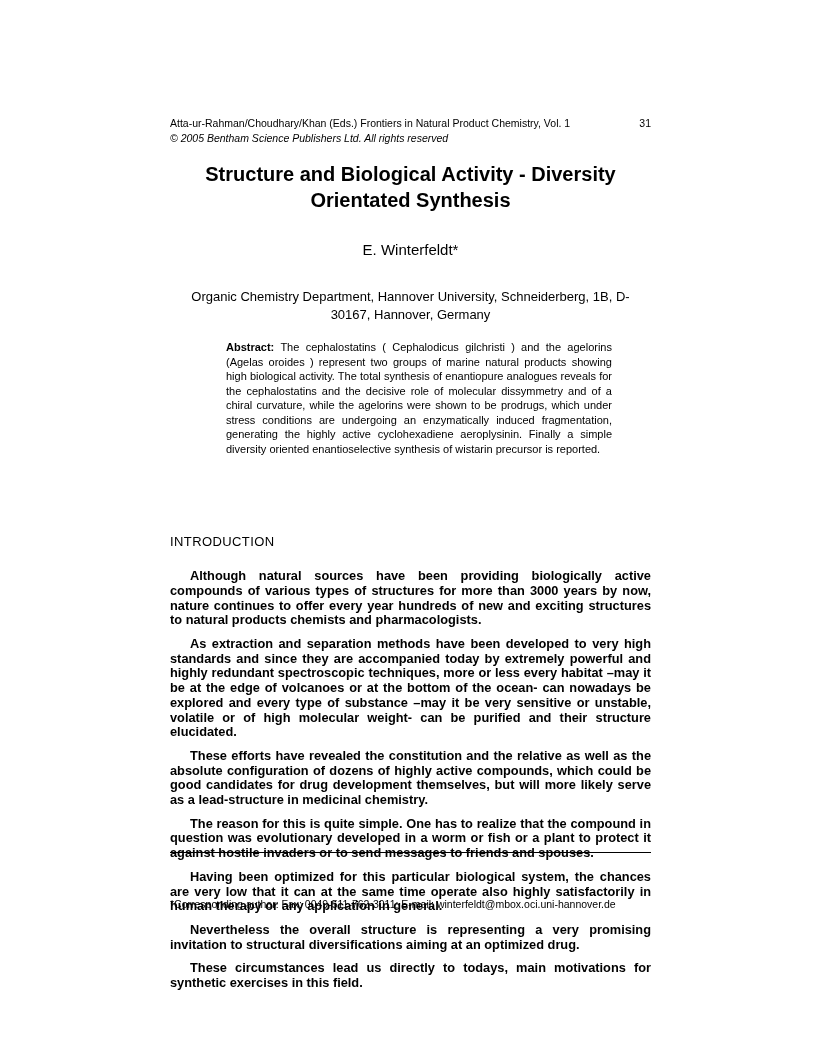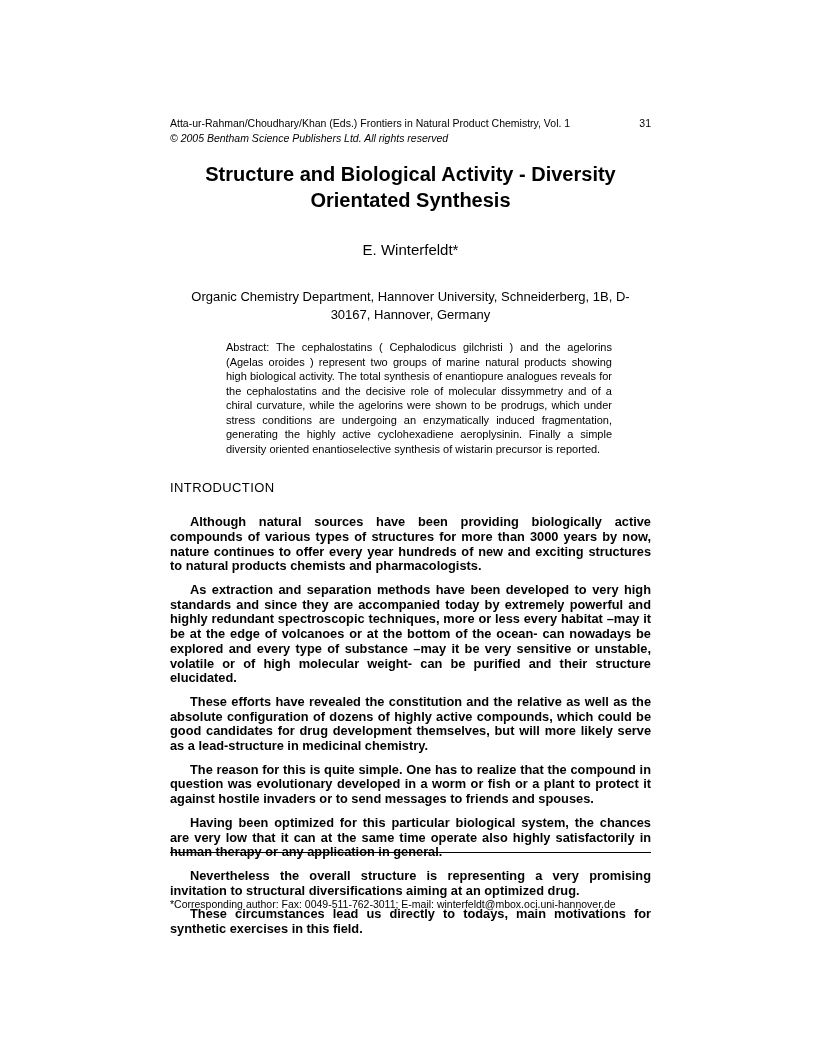--- a/index.html
+++ b/index.html
@@ -52,23 +52,23 @@
     padding: 0 10px;
   }
   .abstract {
     margin-top: 17px;
     margin-left: 56px;
     width: 386px;
     font-size: 11px;
     line-height: 1.32;
     text-align: justify;
   }
-  .abstract b { font-weight: normal; }
+  .abstract b { font-weight: bold; }
   .section-heading {
-    margin-top: 24px;
+    margin-top: 78px;
     font-size: 13px;
     letter-spacing: 0.4px;
   }
   .body-paragraphs { margin-top: 20px; font-weight: bold; }
   .body-paragraphs p {
     font-size: 12.8px;
     line-height: 14.7px;
     text-align: justify;
     text-indent: 20px;
     margin-top: 9px;

